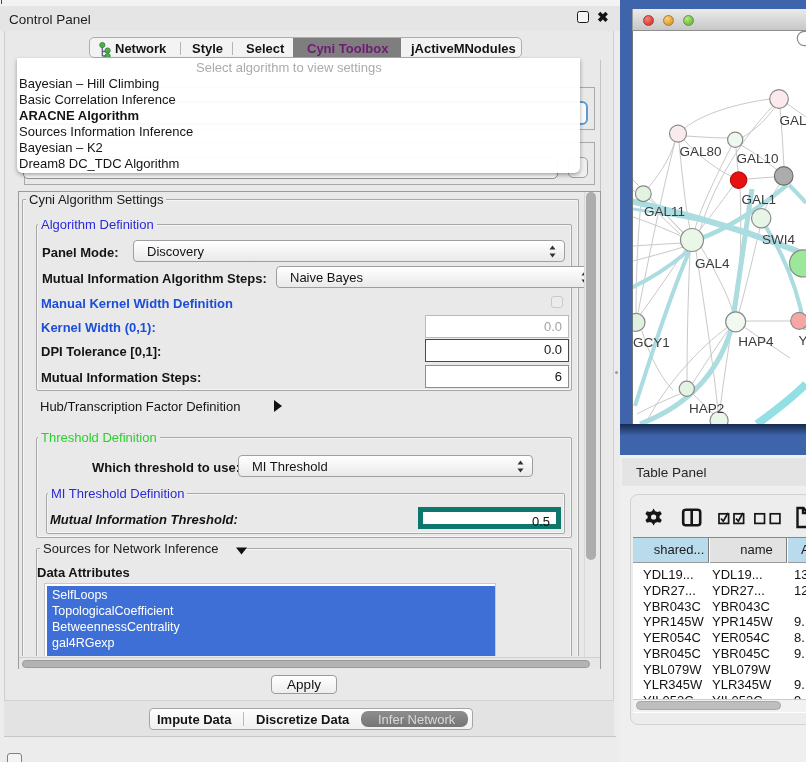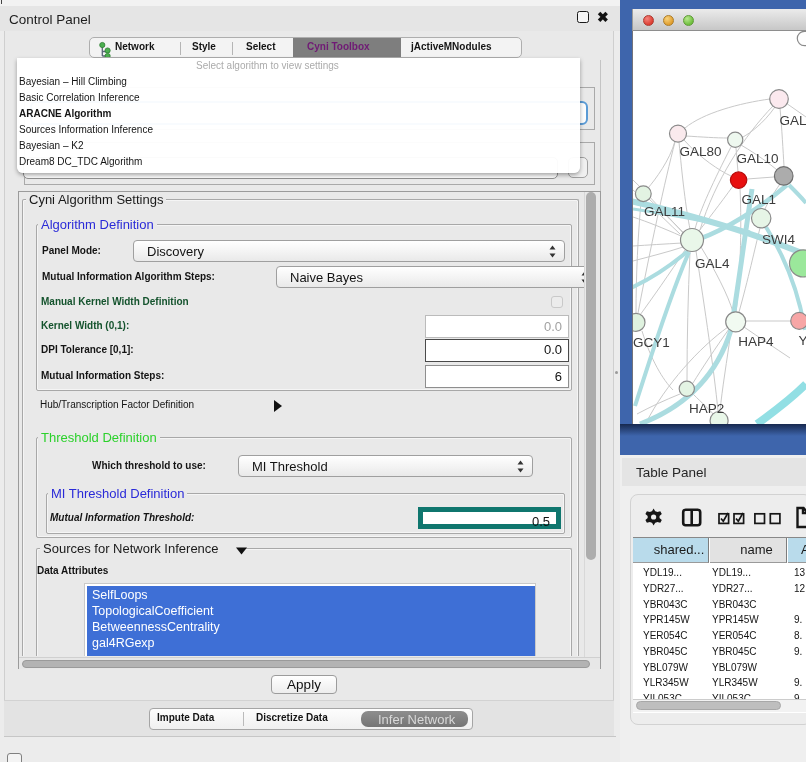--- a/index.html
+++ b/index.html
@@ -1,21 +1,21 @@
 <!DOCTYPE html>
 <html><head>
 <meta charset="utf-8">
 <style>
 * { margin:0; padding:0; box-sizing:border-box; }
 html,body { width:806px; height:762px; overflow:hidden; }
 body { font-family:"Liberation Sans", sans-serif; background:#ececec; position:relative; }
 .abs { position:absolute; }
-.lbl { position:absolute; white-space:nowrap; font-size:10px; color:#141414; }
+.lbl { position:absolute; white-space:nowrap; font-size:13px; color:#141414; }
 .b { font-weight:bold; }
-.dis { color:#14532d; }
+.dis { color:#1d4ed8; }
 .combo { position:absolute; background:linear-gradient(#ffffff,#f2f2f2 60%,#e9e9e9); border:1px solid #9f9f9f; border-radius:4px; font-size:13px; color:#131313; }
 .combo .tx { position:absolute; left:13px; top:3px; }
 .updown { position:absolute; right:7px; top:3px; width:9px; height:15px; }
 .field { position:absolute; background:#fff; font-size:13px; text-align:right; padding-right:6px; }
 .grp { position:absolute; border:1px solid #a8a8a8; border-radius:2px; box-shadow:inset 0 0 0 1px rgba(255,255,255,0.55); }
 .gtitle { position:absolute; background:#e9e9e9; padding:0 3px; font-size:13px; white-space:nowrap; }
 </style>
 </head>
 <body>
 
@@ -110,21 +110,21 @@
   <div class="lbl b" style="left:50px;top:512px;font-style:italic;">Mutual Information Threshold:</div>
   <div class="field" style="left:418px;top:507px;width:143px;height:22px;border:5px solid #0f766e;color:#111;line-height:20px;">0.5</div>
 
   <div class="grp" style="left:36px;top:548px;width:536px;height:120px;border-bottom:none;"></div>
   <div class="gtitle" style="left:40px;top:541px;color:#1a1a1a;padding-right:20px;">Sources for Network Inference</div>
   <svg class="abs" style="left:235px;top:546px;" width="13" height="10" viewBox="0 0 13 10">
       <path d="M1 1.5 L12 1.5 L6.5 8.5 Z" fill="#111"></path>
     </svg>
   <div class="lbl b" style="left:37px;top:565px;">Data Attributes</div>
 
-  <div class="abs" style="left:44px;top:583px;width:452px;height:75px;background:#fff;border:1px solid #c9c9c9;overflow:hidden;margin-left:40px;">
+  <div class="abs" style="left:44px;top:583px;width:452px;height:75px;background:#fff;border:1px solid #c9c9c9;overflow:hidden;">
     <div class="abs" style="left:2px;top:2px;width:498px;height:70px;background:#3e6fd6;"></div>
     <div class="lbl" style="left:7px;top:4px;color:#fff;font-size:12.5px;">SelfLoops</div>
     <div class="lbl" style="left:7px;top:20px;color:#fff;font-size:12.5px;">TopologicalCoefficient</div>
     <div class="lbl" style="left:7px;top:36px;color:#fff;font-size:12.5px;">BetweennessCentrality</div>
     <div class="lbl" style="left:7px;top:52px;color:#fff;font-size:12.5px;">gal4RGexp</div>
     <div class="abs" style="left:503px;top:9px;width:10px;height:55px;background:#b5b5b5;border-radius:5px;"></div>
   </div>
 </div>
 
 <div class="abs" style="left:19px;top:656px;width:581px;height:13px;background:#e9e9e9;"></div>

